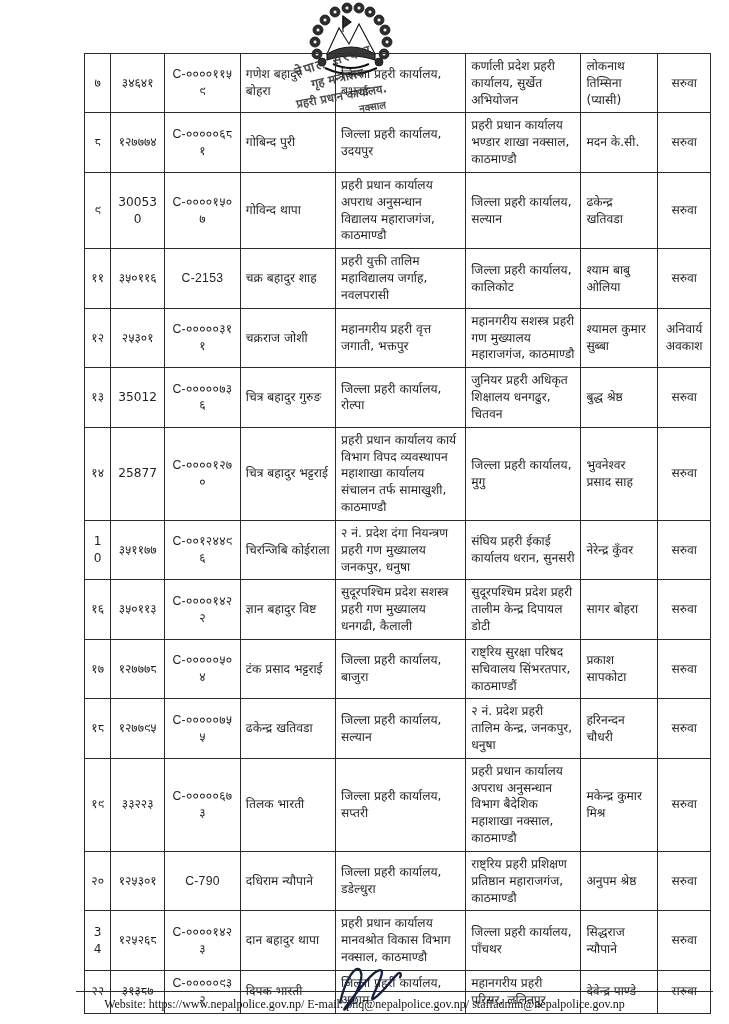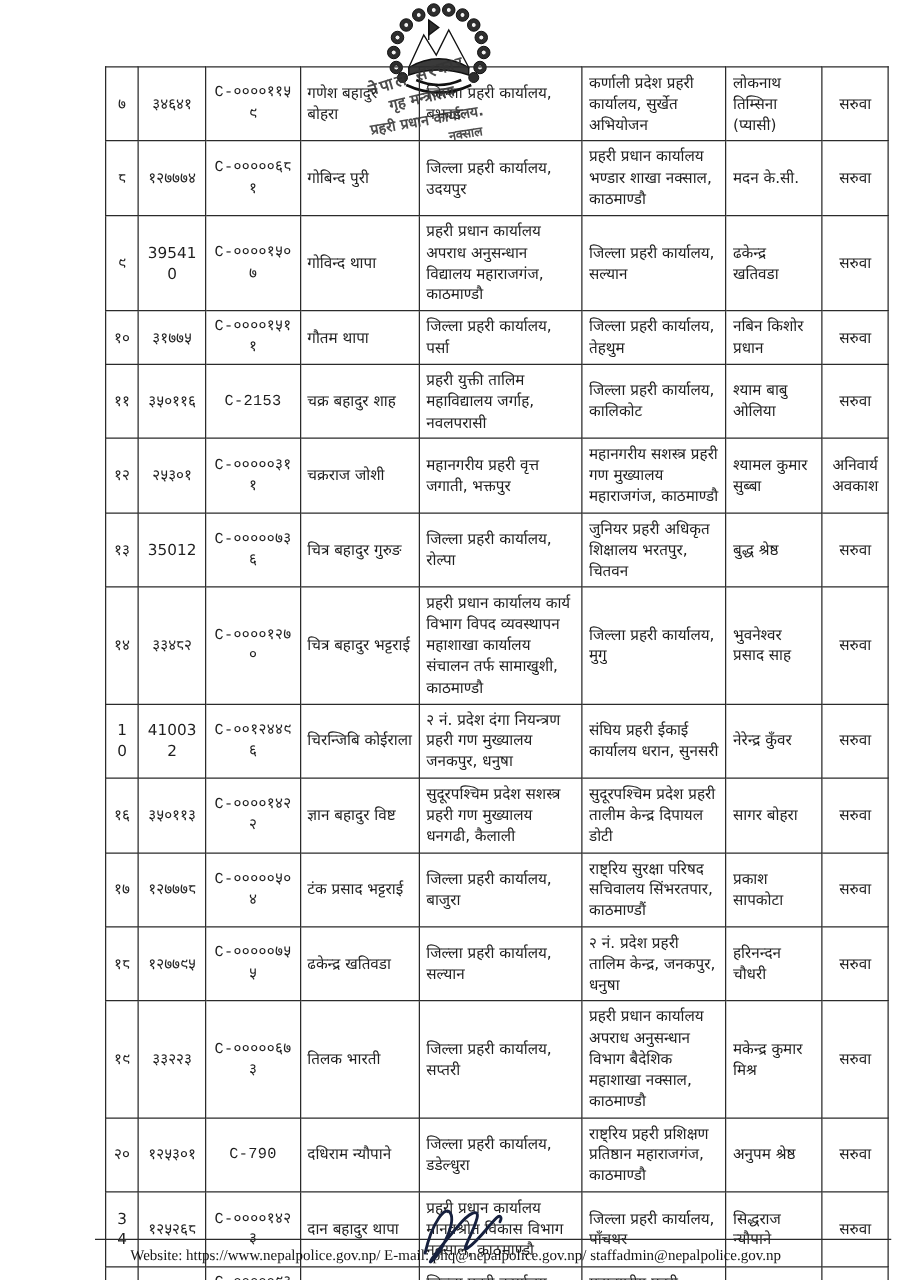--- a/index.html
+++ b/index.html
@@ -22,21 +22,21 @@
   .stamp .s4{font-size:10px;margin-top:1px;transform:rotate(4deg) translateX(28px);}
   
   .tablewrap{position:absolute;left:84px;top:53px;width:627px;}
   table{border-collapse:collapse;width:100%;table-layout:fixed;}
   td{
     border:1px solid #2b2b2b;font-size:12.2px;line-height:1.38;
     padding:4px 5px;vertical-align:middle;word-wrap:break-word;
   }
   td.c0,td.c1,td.c2,td.c7{text-align:center;}
   td.c3,td.c4,td.c5,td.c6{text-align:left;}
-  td.c2{font-family:Liberation Mono, monospace;letter-spacing:.3px;}
+  td.c2{font-family:Liberation Sans, sans-serif;letter-spacing:.3px;}
   
   .hrule{position:absolute;left:76px;top:991px;width:637px;border-top:1.6px solid #2b2b2b;}
   .footer{
     position:absolute;left:0;top:997px;width:729px;text-align:center;
     font-family:"Liberation Serif",serif;font-size:12px;color:#141414;
   }
   .signature{position:absolute;left:332px;top:958px;z-index:6;}
 </style>
 </head>
 <body>
@@ -125,36 +125,26 @@
           <td class="c1">१२७७७४</td>
           <td class="c2">C-०००००६८१</td>
           <td class="c3">गोबिन्द पुरी</td>
           <td class="c4">जिल्ला प्रहरी कार्यालय, उदयपुर</td>
           <td class="c5">प्रहरी प्रधान कार्यालय भण्डार शाखा नक्साल, काठमाण्डौ</td>
           <td class="c6">मदन के.सी.</td>
           <td class="c7">सरुवा</td>
         </tr>
         <tr>
           <td class="c0">९</td>
-          <td class="c1">395410</td>
+          <td class="c1">300530</td>
           <td class="c2">C-००००१५०७</td>
           <td class="c3">गोविन्द थापा</td>
           <td class="c4">प्रहरी प्रधान कार्यालय अपराध अनुसन्धान विद्यालय महाराजगंज, काठमाण्डौ</td>
           <td class="c5">जिल्ला प्रहरी कार्यालय, सल्यान</td>
           <td class="c6">ढकेन्द्र खतिवडा</td>
-          <td class="c7">सरुवा</td>
-        </tr>
-        <tr>
-          <td class="c0">१०</td>
-          <td class="c1">३१७७५</td>
-          <td class="c2">C-००००१५११</td>
-          <td class="c3">गौतम थापा</td>
-          <td class="c4">जिल्ला प्रहरी कार्यालय, पर्सा</td>
-          <td class="c5">जिल्ला प्रहरी कार्यालय, तेहथुम</td>
-          <td class="c6">नबिन किशोर प्रधान</td>
           <td class="c7">सरुवा</td>
         </tr>
         <tr>
           <td class="c0">११</td>
           <td class="c1">३५०११६</td>
           <td class="c2">C-2153</td>
           <td class="c3">चक्र बहादुर शाह</td>
           <td class="c4">प्रहरी युक्ती तालिम महाविद्यालय जर्गाह, नवलपरासी</td>
           <td class="c5">जिल्ला प्रहरी कार्यालय, कालिकोट</td>
           <td class="c6">श्याम बाबु ओलिया</td>
@@ -169,37 +159,37 @@
           <td class="c5">महानगरीय सशस्त्र प्रहरी गण मुख्यालय महाराजगंज, काठमाण्डौ</td>
           <td class="c6">श्यामल कुमार सुब्बा</td>
           <td class="c7">अनिवार्य अवकाश</td>
         </tr>
         <tr>
           <td class="c0">१३</td>
           <td class="c1">35012</td>
           <td class="c2">C-०००००७३६</td>
           <td class="c3">चित्र बहादुर गुरुङ</td>
           <td class="c4">जिल्ला प्रहरी कार्यालय, रोल्पा</td>
-          <td class="c5">जुनियर प्रहरी अधिकृत शिक्षालय भरतपुर, चितवन</td>
+          <td class="c5">जुनियर प्रहरी अधिकृत शिक्षालय धनगढुर, चितवन</td>
           <td class="c6">बुद्ध श्रेष्ठ</td>
           <td class="c7">सरुवा</td>
         </tr>
         <tr>
           <td class="c0">१४</td>
-          <td class="c1">३३४८२</td>
+          <td class="c1">25877</td>
           <td class="c2">C-००००१२७०</td>
           <td class="c3">चित्र बहादुर भट्टराई</td>
           <td class="c4">प्रहरी प्रधान कार्यालय कार्य विभाग विपद व्यवस्थापन महाशाखा कार्यालय संचालन तर्फ सामाखुशी, काठमाण्डौ</td>
           <td class="c5">जिल्ला प्रहरी कार्यालय, मुगु</td>
           <td class="c6">भुवनेश्वर प्रसाद साह</td>
           <td class="c7">सरुवा</td>
         </tr>
         <tr>
           <td class="c0">10</td>
-          <td class="c1">410032</td>
+          <td class="c1">३५११७७</td>
           <td class="c2">C-००१२४४९६</td>
           <td class="c3">चिरन्जिबि कोईराला</td>
           <td class="c4">२ नं. प्रदेश दंगा नियन्त्रण प्रहरी गण मुख्यालय जनकपुर, धनुषा</td>
           <td class="c5">संघिय प्रहरी ईकाई कार्यालय धरान, सुनसरी</td>
           <td class="c6">नेरेन्द्र कुँवर</td>
           <td class="c7">सरुवा</td>
         </tr>
         <tr>
           <td class="c0">१६</td>
           <td class="c1">३५०११३</td>

